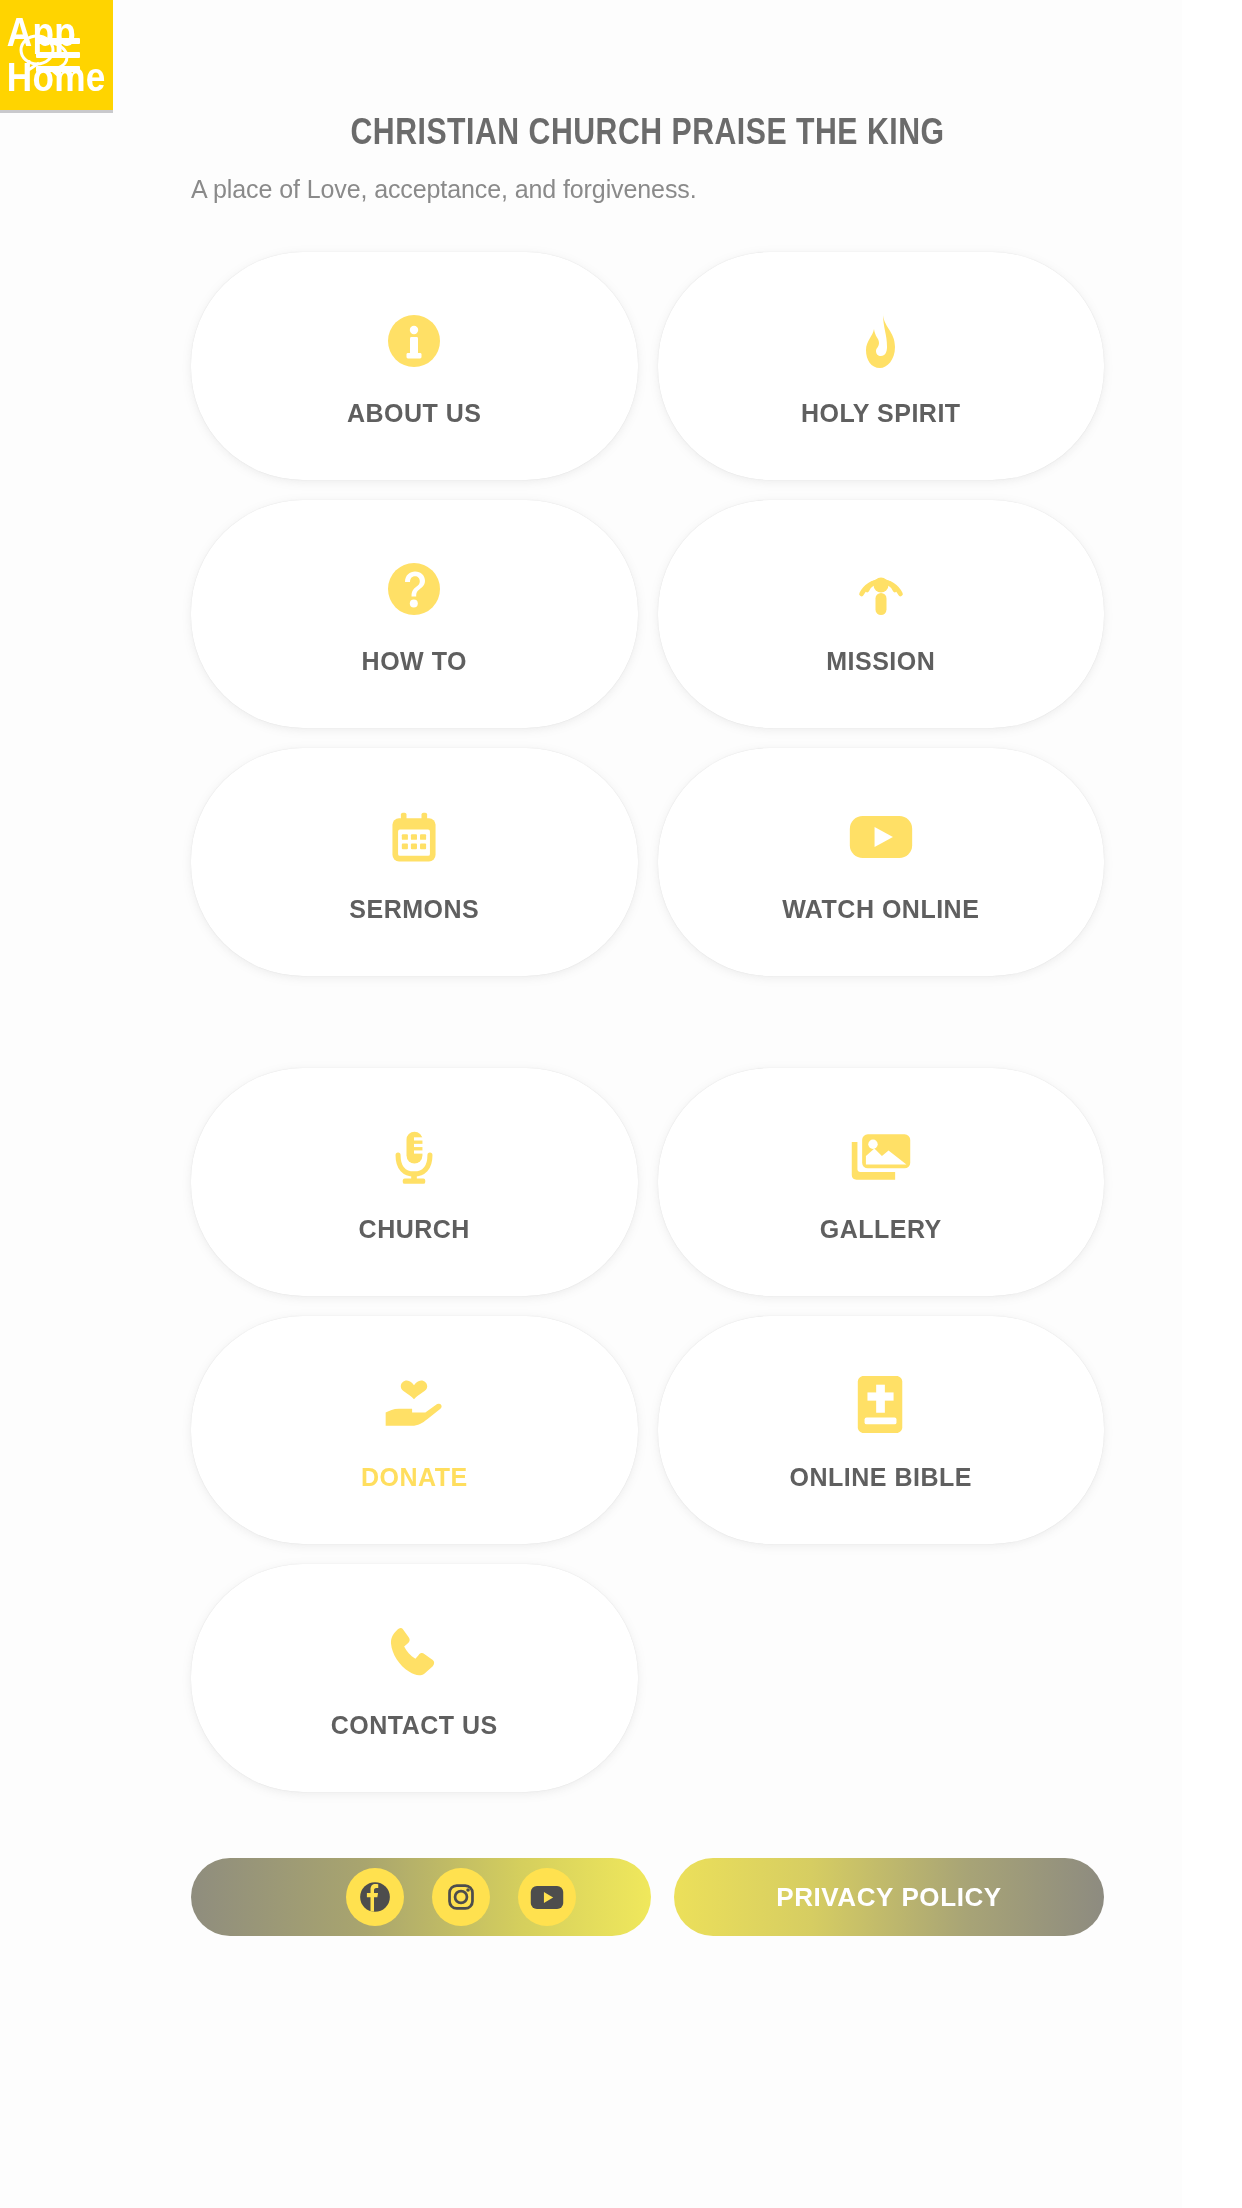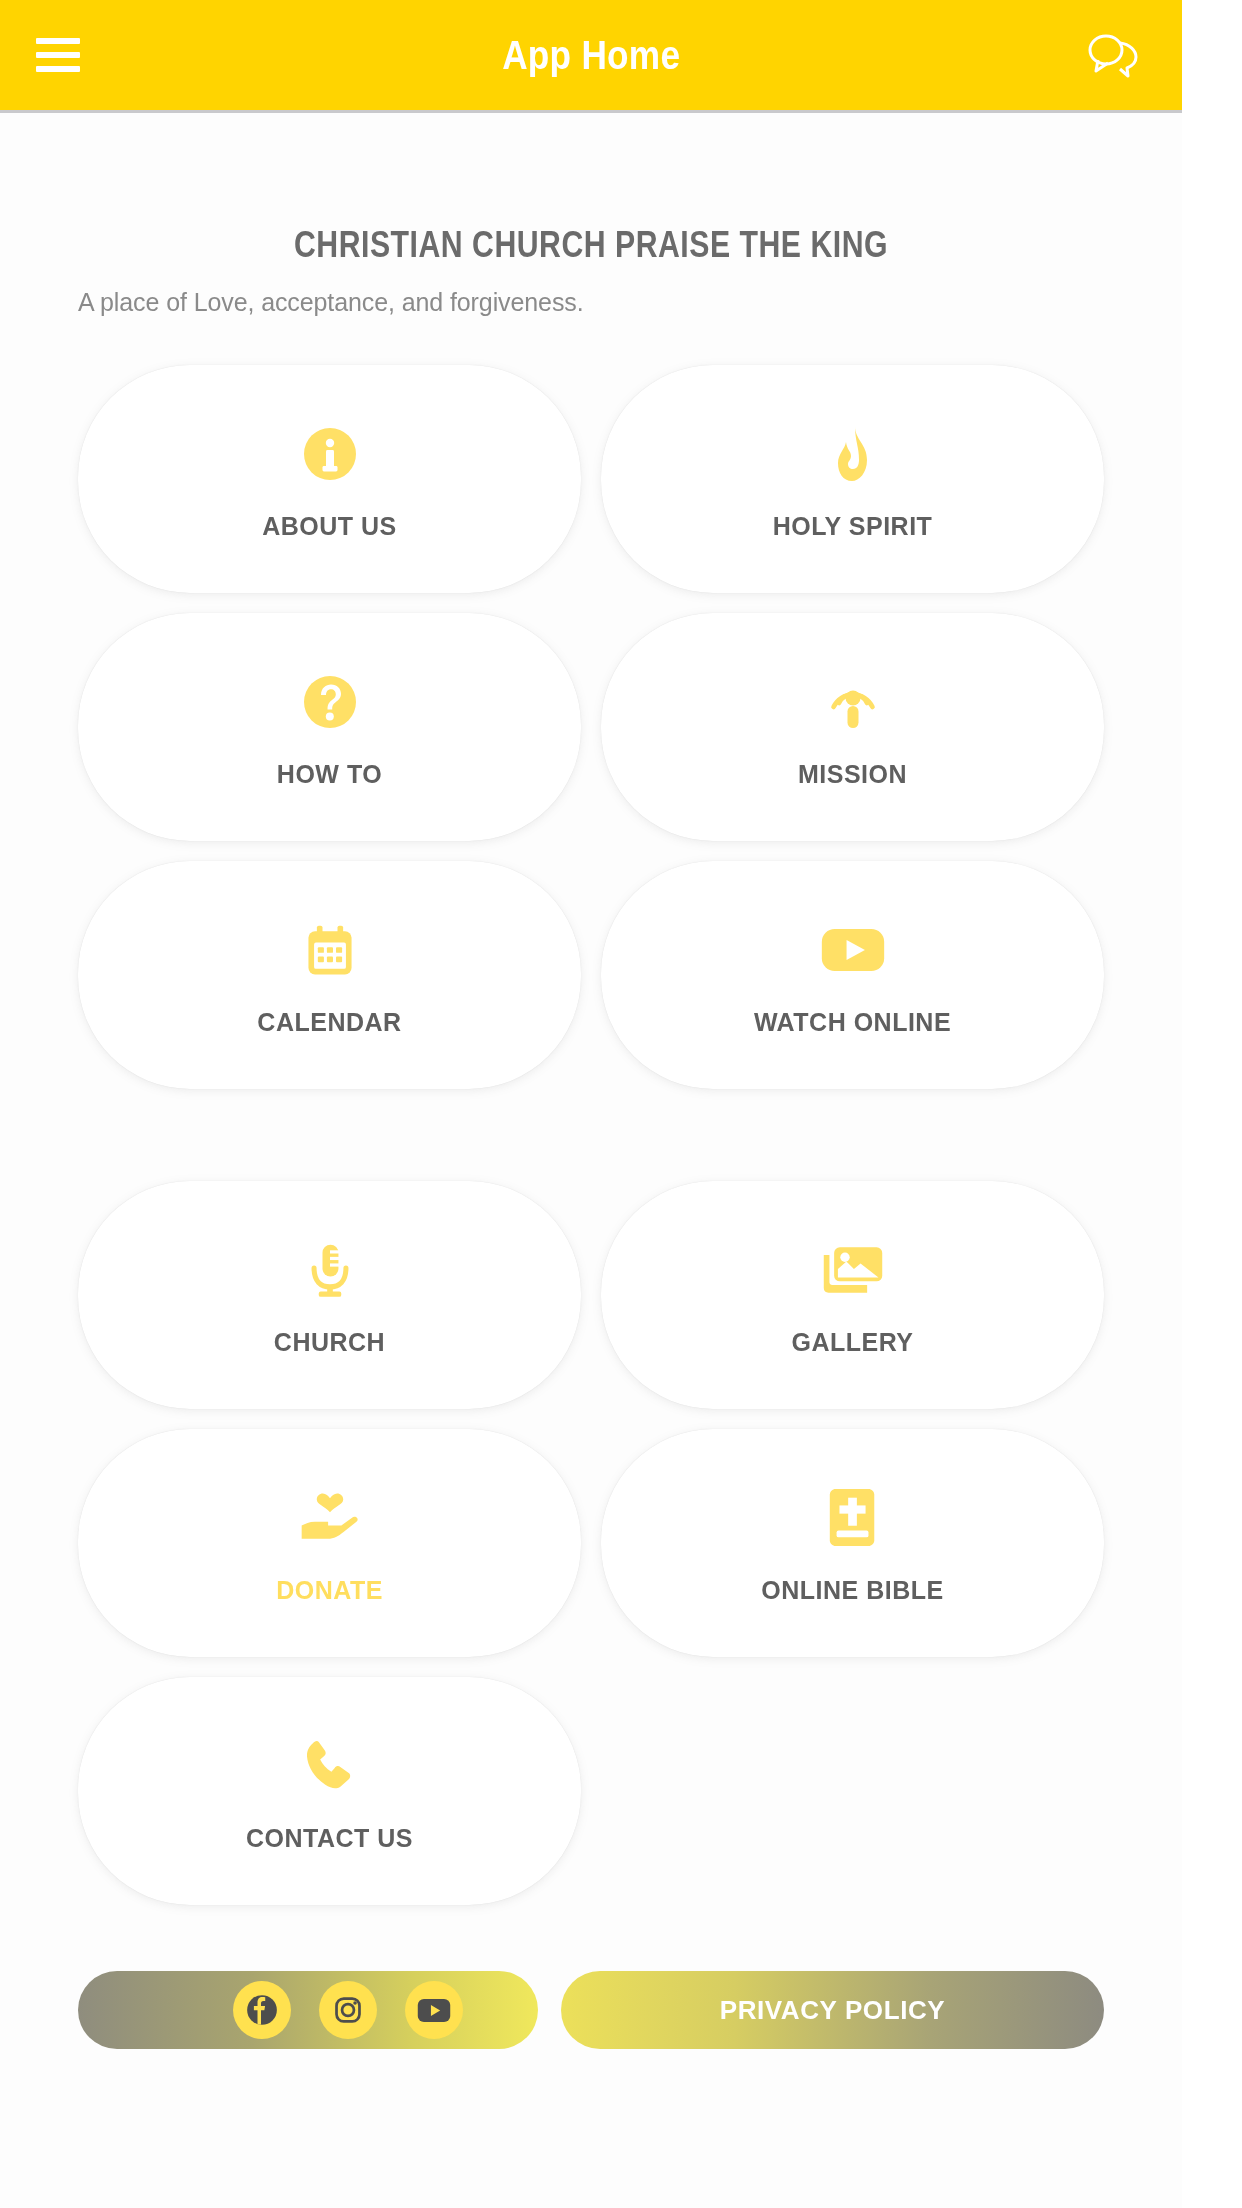--- a/index.html
+++ b/index.html
@@ -11,21 +11,21 @@
     font-family: "Liberation Sans", sans-serif;
     overflow: hidden;
   }
 
   #app {
     position: relative;
     width: 1182px;
     height: 2208px;
     background: #fdfdfd;
     display: flex;
-    flex-direction: column;
+    flex-direction: row;
   }
 
   
   .header {
     position: relative;
     height: 113px;
     flex: 0 0 113px;
     background: #ffd400;
     display: flex;
     align-items: center;
@@ -280,21 +280,21 @@
             <rect x="9" y="12" width="46" height="46" rx="7" fill="#ffe066"></rect>
             <rect x="15" y="24" width="34" height="28" rx="2" fill="#ffffff"></rect>
             <rect x="19" y="29" width="6.5" height="6" rx="1" fill="#ffe066"></rect>
             <rect x="28.7" y="29" width="6.5" height="6" rx="1" fill="#ffe066"></rect>
             <rect x="38.4" y="29" width="6.5" height="6" rx="1" fill="#ffe066"></rect>
             <rect x="19" y="39" width="6.5" height="6" rx="1" fill="#ffe066"></rect>
             <rect x="28.7" y="39" width="6.5" height="6" rx="1" fill="#ffe066"></rect>
             <rect x="38.4" y="39" width="6.5" height="6" rx="1" fill="#ffe066"></rect>
           </svg>
         </div>
-        <div class="tile-label">CALENDAR</div>
+        <div class="tile-label">SERMONS</div>
       </div>
 
       <div class="tile">
         <div class="tile-icon">
           <svg viewBox="0 0 72 52" width="66" height="48">
             <rect x="2" y="3" width="68" height="46" rx="14" fill="#ffe066"></rect>
             <path d="M29 15 L49 26 L29 37 Z" fill="#ffffff"></path>
           </svg>
         </div>
         <div class="tile-label">WATCH ONLINE</div>

